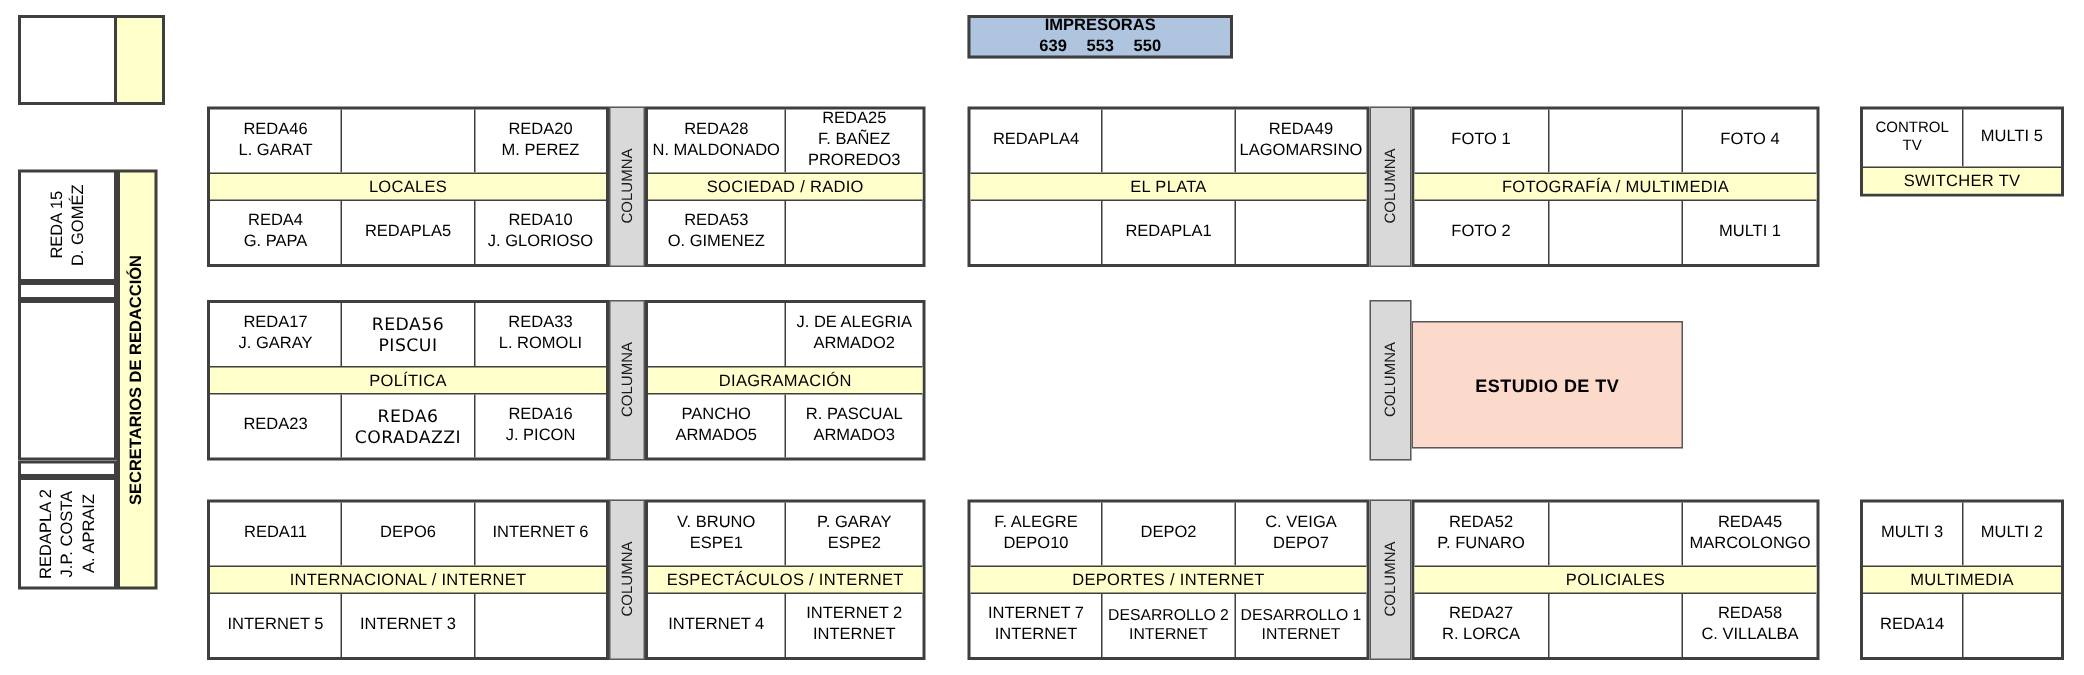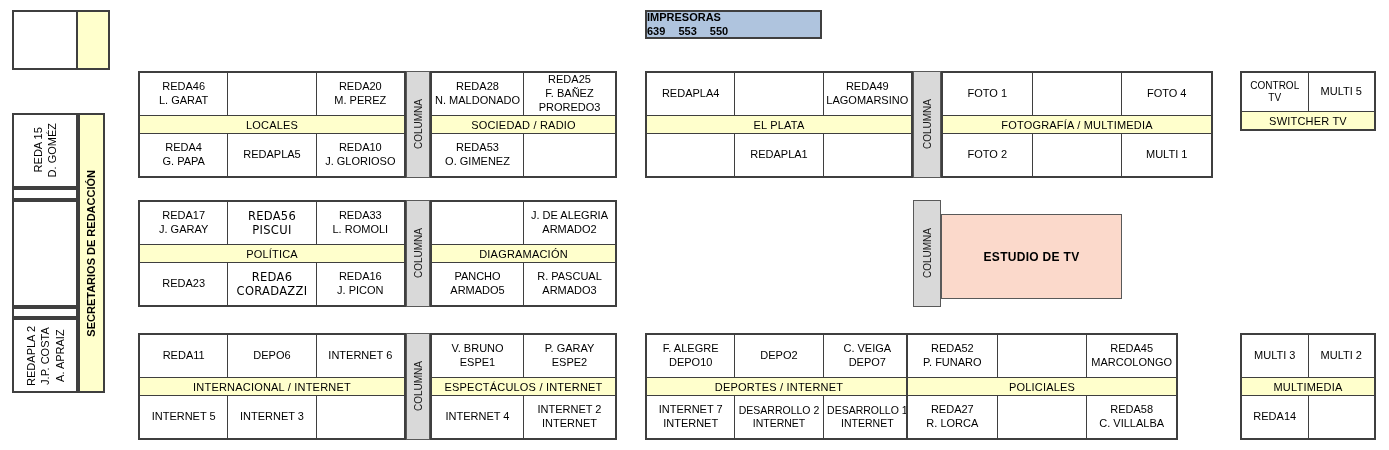--- a/index.html
+++ b/index.html
@@ -31,21 +31,21 @@
   .columna{
     position:absolute;box-sizing:border-box;background:var(--columna-gray);
     border:1px solid #595959;display:flex;align-items:center;justify-content:center;
     font-size:10px;color:#1a1a1a;
   }
   .vtext{writing-mode:vertical-rl;transform:rotate(180deg);text-orientation:mixed;white-space:pre-line;text-align:center;}
   
   .printers{
     position:absolute;box-sizing:border-box;background:var(--printers-blue);
     border:2px solid var(--border-dark);display:flex;flex-direction:column;
-    align-items:flex-start;justify-content:center;font-weight:bold;font-size:11px;line-height:1.25;
+    align-items:center;justify-content:center;font-weight:bold;font-size:11px;line-height:1.25;
   }
   .printers .nums{word-spacing:10px;}
   
   .sbox{
     position:absolute;box-sizing:border-box;background:#fff;border:2px solid var(--border-dark);
     display:flex;align-items:center;justify-content:center;font-size:11px;line-height:1.3;
   }
   .sbox.yellow{background:var(--header-yellow);font-weight:bold;}
   .tlbox{position:absolute;box-sizing:border-box;border:2px solid var(--border-dark);display:flex;}
   .tlbox .white{flex:1;background:#fff;}
@@ -263,21 +263,21 @@
 INTERNET</div>
       <div class="cell" style="font-size:10.5px">DESARROLLO 1
 INTERNET</div>
     </div>
   </div>
 
   <div class="columna" style="left:913px;top:333px;width:28px;height:107px">
     <span class="vtext">COLUMNA</span>
   </div>
 
-  <div class="block" style="left:906px;top:333px;width:272px;height:107px">
+  <div class="block" style="left:941px;top:333px;width:272px;height:107px">
     <div class="brow">
       <div class="cell">REDA52
 P. FUNARO</div>
       <div class="cell"></div>
       <div class="cell">REDA45
 MARCOLONGO</div>
     </div>
     <div class="band">POLICIALES</div>
     <div class="brow">
       <div class="cell">REDA27

